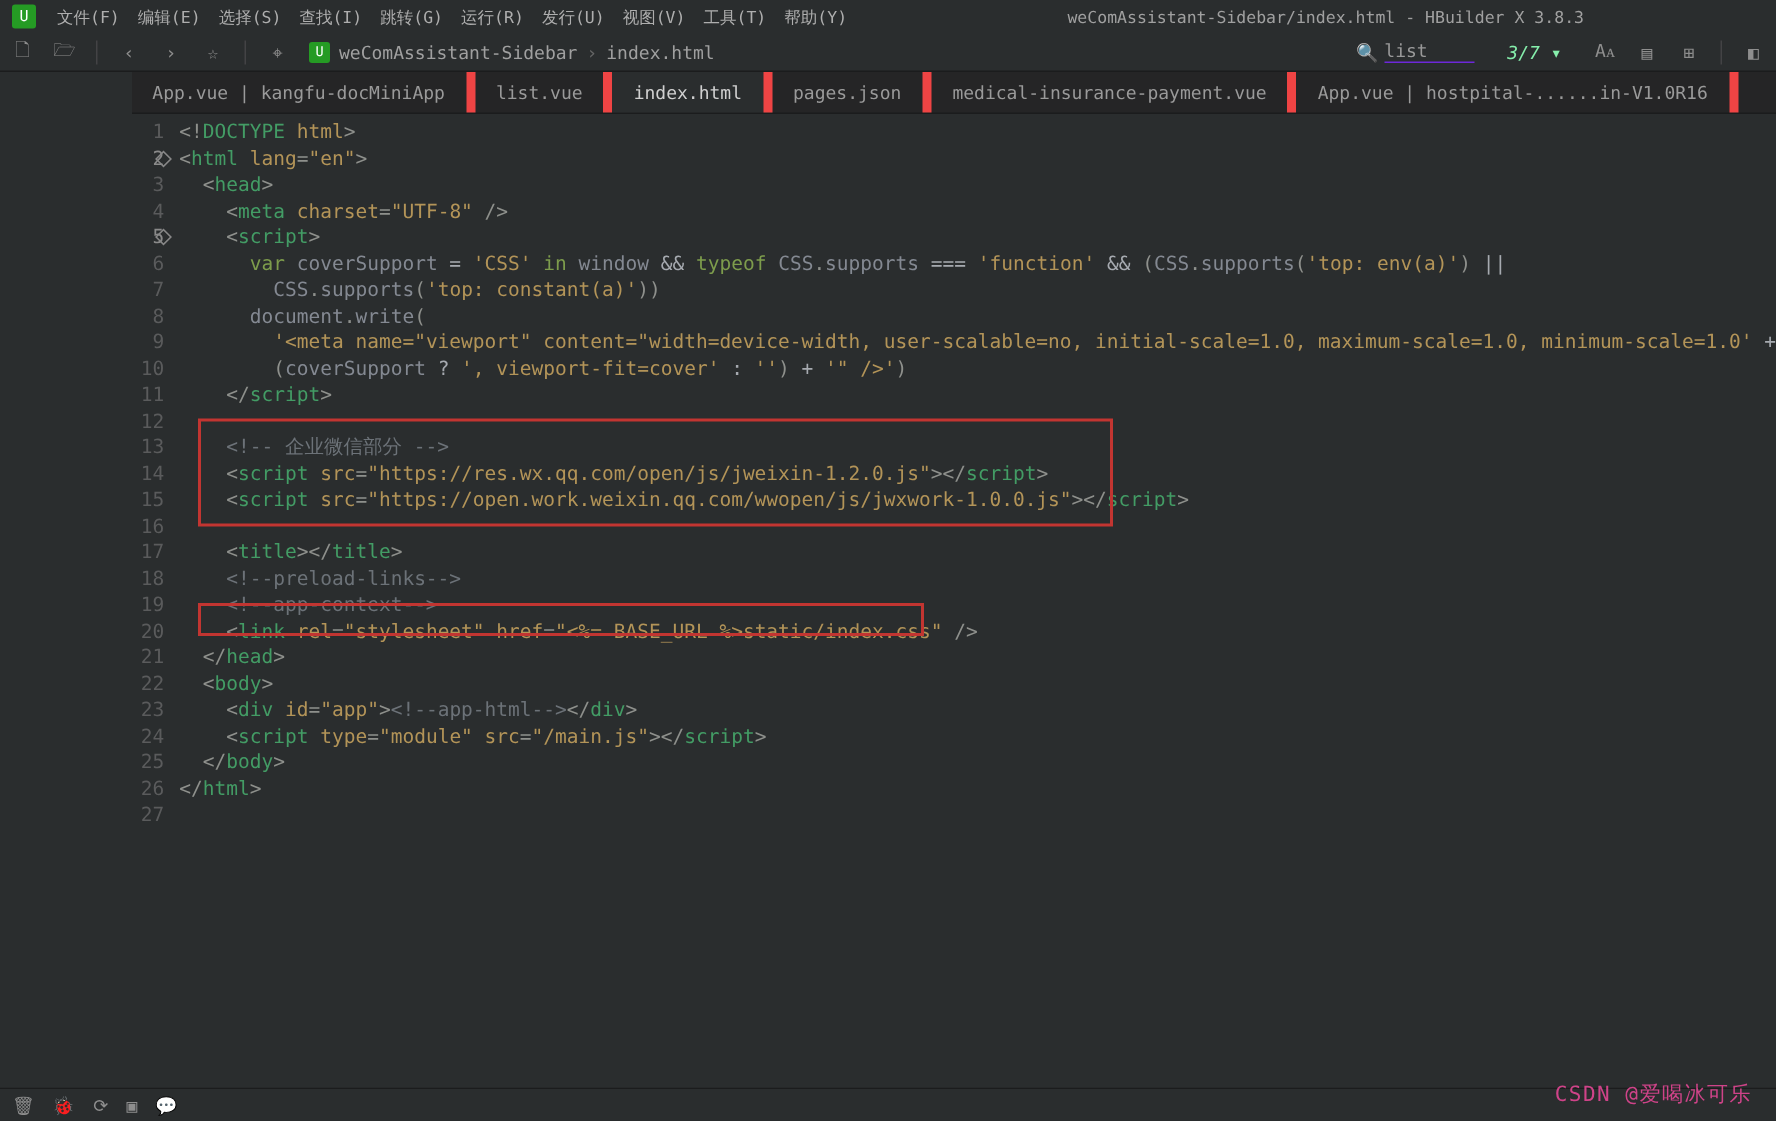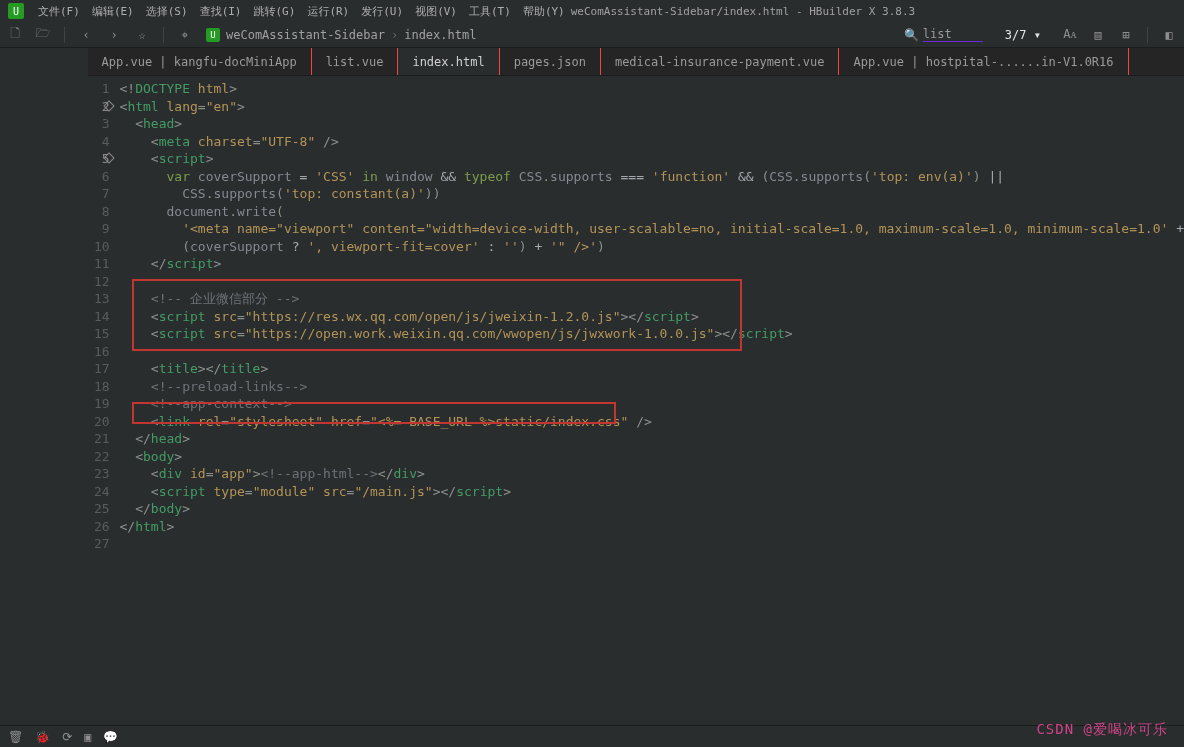--- a/index.html
+++ b/index.html
@@ -16,51 +16,51 @@
     
     .menubar {
       height: 22px;
       display: flex;
       align-items: center;
       background: #2a2d2e;
       padding: 0 8px;
       font-size: 11px;
     }
     .menubar .menuitem { padding: 2px 6px; color: #aeaeae; cursor: default; }
-    .menubar .title-center { flex: 1; text-align: left; color: #a0a0a0; }
+    .menubar .title-center { flex: 1; text-align: right; color: #a0a0a0; }
     .menubar .app-icon { width:16px; height:16px; background:#259b24; color:#fff; font-size:10px; display:inline-flex;align-items:center;justify-content:center;margin-right:8px;border-radius:2px;}
     
     .toolbar {
       height: 26px;
       display: flex;
       align-items: center;
       justify-content: space-between;
       background: #2a2d2e;
       padding: 0 8px;
       border-bottom: 1px solid #1b1c1d;
     }
     .toolbar-left, .toolbar-right { display: flex; align-items: center; gap: 14px; }
     .toolbar .icon { width: 14px; height: 14px; color: #8e8e8e; cursor: default; display:inline-flex; align-items:center; justify-content:center;}
     .toolbar .sep { width: 1px; height: 16px; background: #434345; }
     .breadcrumb { display:flex;align-items:center;gap:6px;color:#a0a0a0;font-size:12px;}
     .breadcrumb .app-icon { width:14px; height:14px; background:#259b24; color:#fff; font-size:9px; display:inline-flex;align-items:center;justify-content:center;border-radius:2px;}
     .breadcrumb .chev { color: #666; }
     .toolbar-right .search-wrap { display:flex;align-items:center;gap:4px;}
-    .toolbar-right .line-col { padding:0 8px; color:#e5e5e5;}
+    .toolbar-right .line-col { padding:0 8px; color:#86efac;font-style:italic;}
     
     .main { display: flex; height: calc(100% - 48px - 22px); }
     
     .activity { width:18px; background:#2a2d2e; display:flex; flex-direction:column; align-items:center; padding-top:6px; }
     .sidebar { width: 184px; background: #2a2d2e; overflow: hidden; position:relative; }
     .tree { font-size: 12px; color: #9c9c9c; padding-top: 2px; }
     .tree-row { height: 18.5px; display: flex; align-items: center; padding-left: 2px; white-space: nowrap; overflow: hidden; }
     .depth0 { padding-left: 0px; }
     
     .tabs { height: 28px; background: #252526; display:flex; border-bottom:1px solid #1b1c1d; }
-    .tab { padding: 0 14px; display:flex; align-items:center; color: #9a9a9a; font-size:12px; border-right:1px solid #ef4444; white-space:nowrap;}
+    .tab { padding: 0 14px; display:flex; align-items:center; color: #9a9a9a; font-size:12px; border-right:6px solid #ef4444; white-space:nowrap;}
     .tab.active { background: #2a2d2e; color: #d0d0d0; }
     .editor-wrap { flex:1; display:flex; flex-direction:column; background:#2a2d2e; }
     .editor { flex:1; display:flex; overflow:hidden; font-size:13px; line-height: 17.5px; font-family: Consolas, monospace; }
     .gutter { width: 32px; text-align: right; color: #5a5b5c; padding-right: 10px; padding-top: 4px; user-select:none;}
     .gutter .ln { height: 17.5px; position:relative;}
     .gutter .mark { position:absolute; right:-3px; top:4px; width:8px;height:8px; border:1px solid #888; transform:rotate(45deg);}
     .code { flex:1; padding-top: 4px; color: #a6aab0; position:relative; white-space:pre;}
     .code .cl { height: 17.5px; }
     .punct { color: #8e908c; }
     .tagc { color: #439c65; } 

